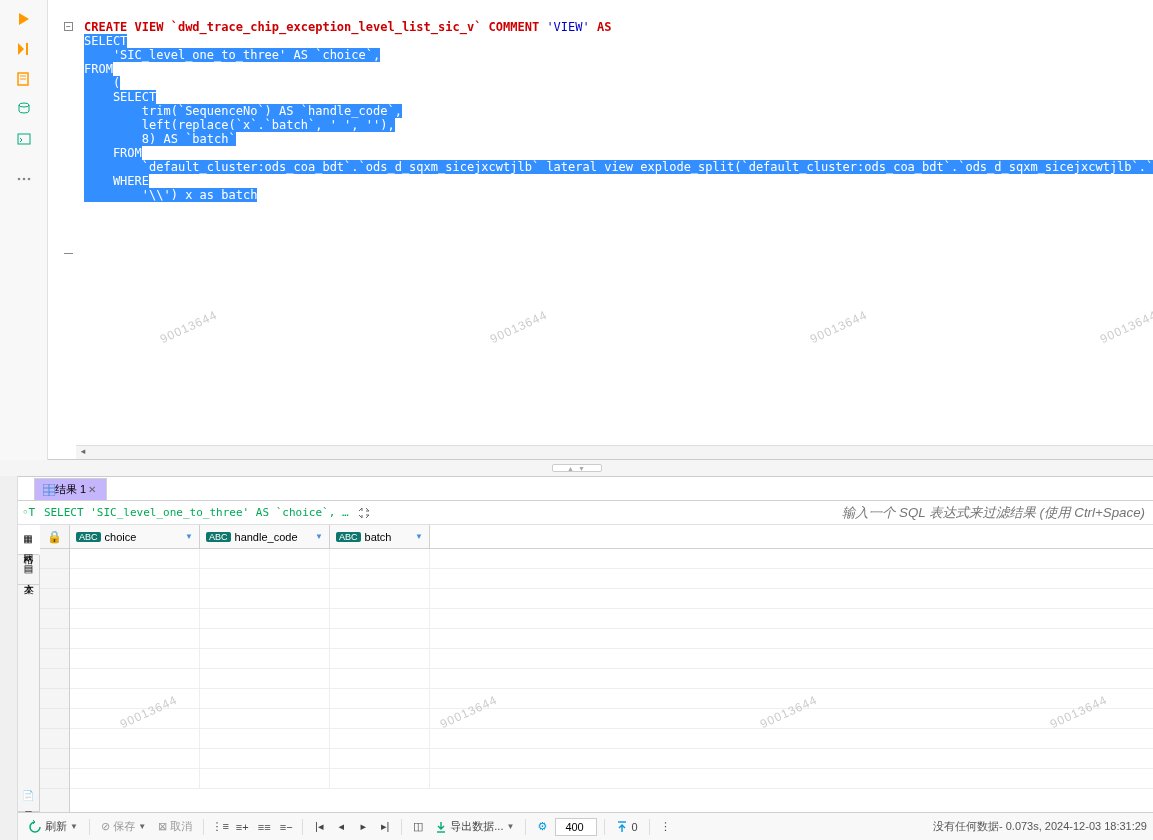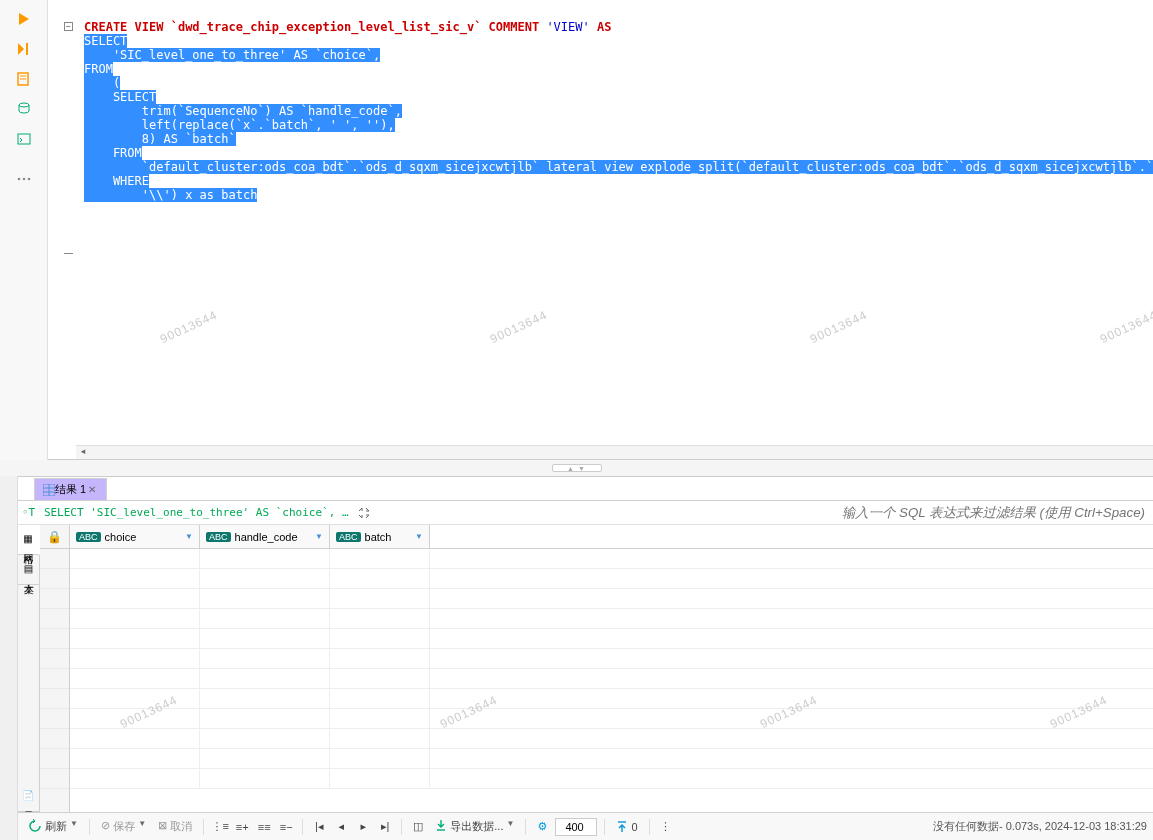--- a/index.html
+++ b/index.html
@@ -53,21 +53,21 @@
 .grid-header { height: 24px; display: flex; border-bottom: 1px solid #d0d0d0; }
 .col { border-right: 1px solid #d0d0d0; display: flex; align-items: center; padding: 0 6px; gap: 4px; background: #f9f9f9; cursor: pointer; }
 .col .type-badge { font-size: 9px; color: #fff; background: #0f766e; border-radius: 2px; padding: 0 3px; }
 .col .col-name { flex: 1; font-size: 11px; }
 .col .dd { font-size: 8px; color: #4a90d9; }
 .grid-body { }
 .grid-row { height: 20px; display: flex; border-bottom: 1px solid #eee; }
 .cell { border-right: 1px solid #eee; }
 
 .bottom-toolbar { height: 28px; border-top: 1px solid #d0d0d0; background: #f8f8f8; display: flex; align-items: center; padding: 0 6px; gap: 4px; font-size: 11px; color: #444; }
-.bottom-toolbar .btn { display: flex; align-items: flex-start; gap: 3px; padding: 2px 4px; cursor: pointer; }
+.bottom-toolbar .btn { display: flex; align-items: center; gap: 3px; padding: 2px 4px; cursor: pointer; }
 .bottom-toolbar .sep { width: 1px; height: 16px; background: #ddd; margin: 0 3px; }
 .bottom-toolbar .dd2 { font-size: 8px; color: #666; }
 .bottom-toolbar .icon-only { width: 18px; text-align: center; cursor: pointer; }
 .row-count-input { width: 42px; height: 18px; border: 1px solid #ccc; text-align: left; padding: 0 9px; font-size: 11px; }
 .status-text { margin-left: auto; color: #555; font-size: 11px; }
 
 svg { display: block; }
 </style>
 </head>
 <body>

